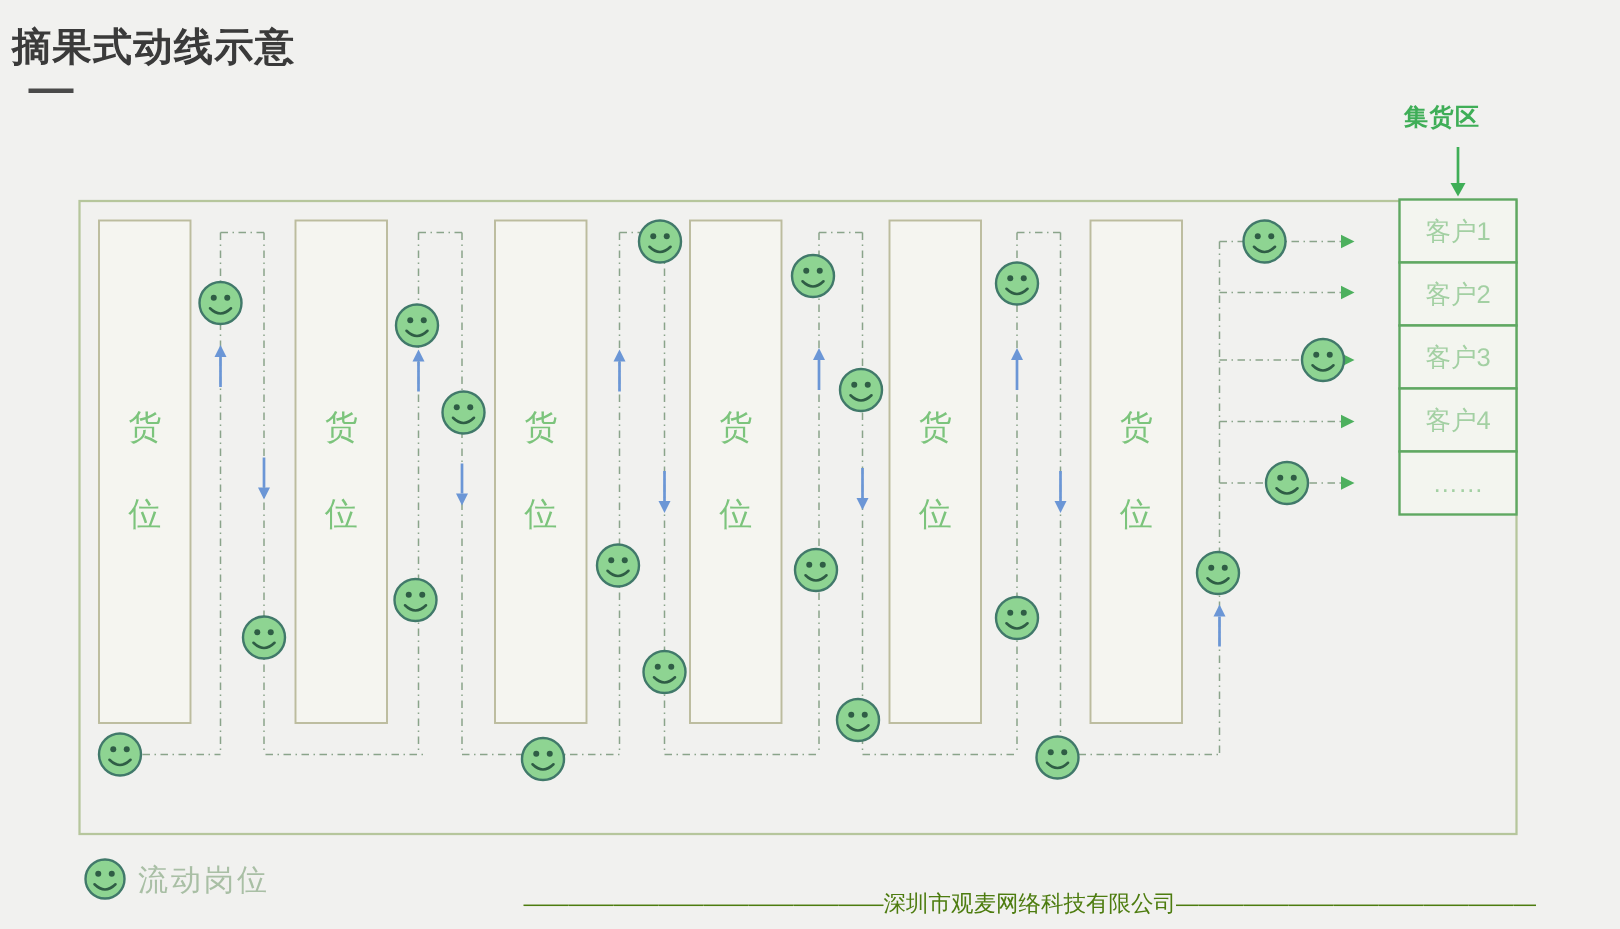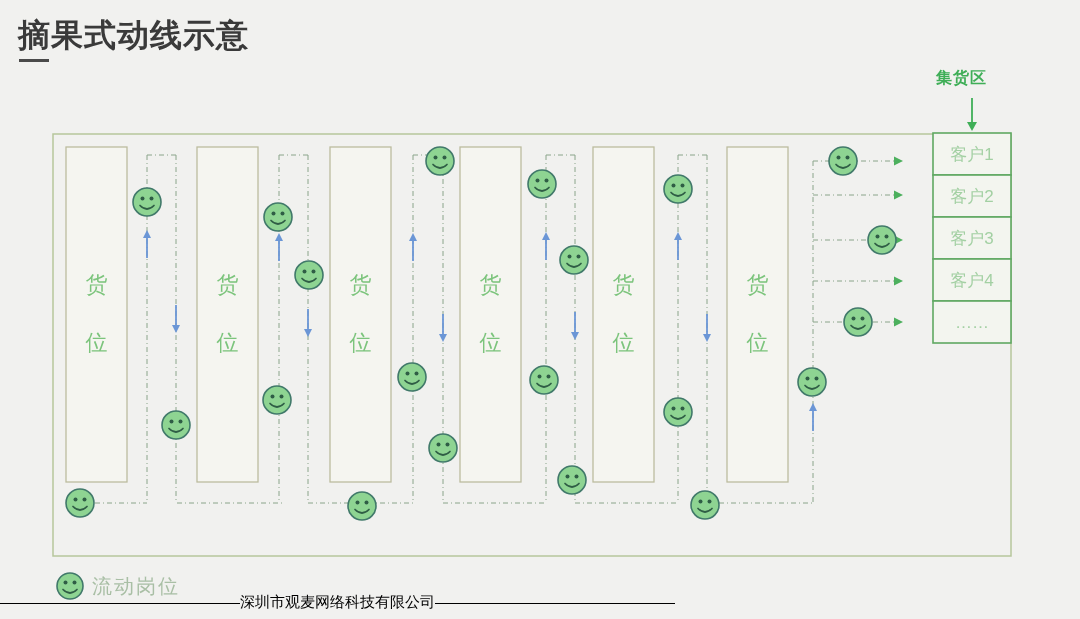--- a/index.html
+++ b/index.html
@@ -3,39 +3,39 @@
 <meta charset="utf-8">
 <style>
   html,body{margin:0;padding:0;}
   body{
     width:1080px;height:619px;overflow:hidden;position:relative;
     background:#f1f1ef;
     font-family:"Liberation Sans",sans-serif;
   }
   .stage{position:absolute;inset:0;}
   .page-title{
-    position:absolute;left:18px;top:14px;margin:0;
+    position:absolute;left:8px;top:14px;margin:0;
     font-family:"Liberation Serif",serif;
-    font-size:32px;font-weight:600;color:#3a3a3a;letter-spacing:1px;
+    font-size:26px;font-weight:600;color:#3a3a3a;letter-spacing:1px;
   }
   .title-underline{
     position:absolute;left:19px;top:59px;width:30px;height:3px;background:#4a4a4a;
   }
   .collection-label{
     position:absolute;left:936px;top:68px;
     font-size:16px;font-weight:bold;color:#3fae57;letter-spacing:1px;
   }
   .diagram-svg{position:absolute;left:0;top:0;}
   .legend-label{
     position:absolute;left:92px;top:573px;
     font-size:20px;color:#a9bfa5;letter-spacing:2px;
   }
   .footer-line{
     position:absolute;left:0;top:593px;width:1024px;
-    text-align:left;font-size:15px;color:#000000;white-space:nowrap;
+    text-align:right;font-size:15px;color:#4d7c0f;white-space:nowrap;
   }
 </style>
 </head>
 <body>
 
 <div class="stage">
   <h1 class="page-title">摘果式动线示意</h1>
   <div class="title-underline"></div>
 
   <svg class="diagram-svg" width="1080" height="619" viewBox="0 0 1080 619">

